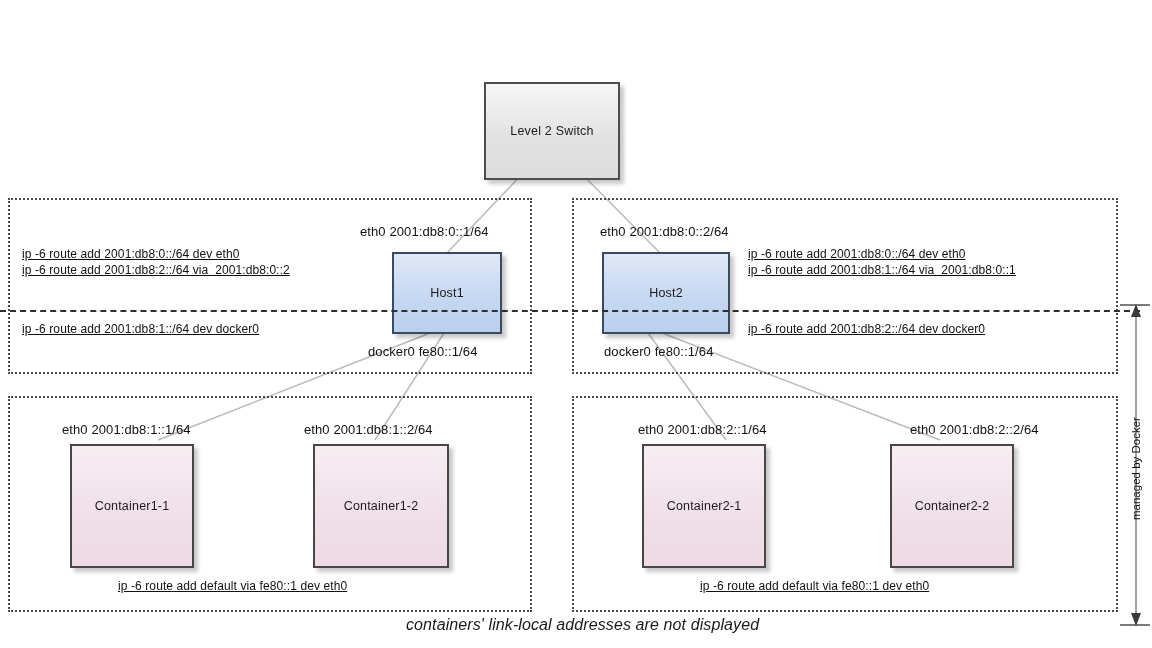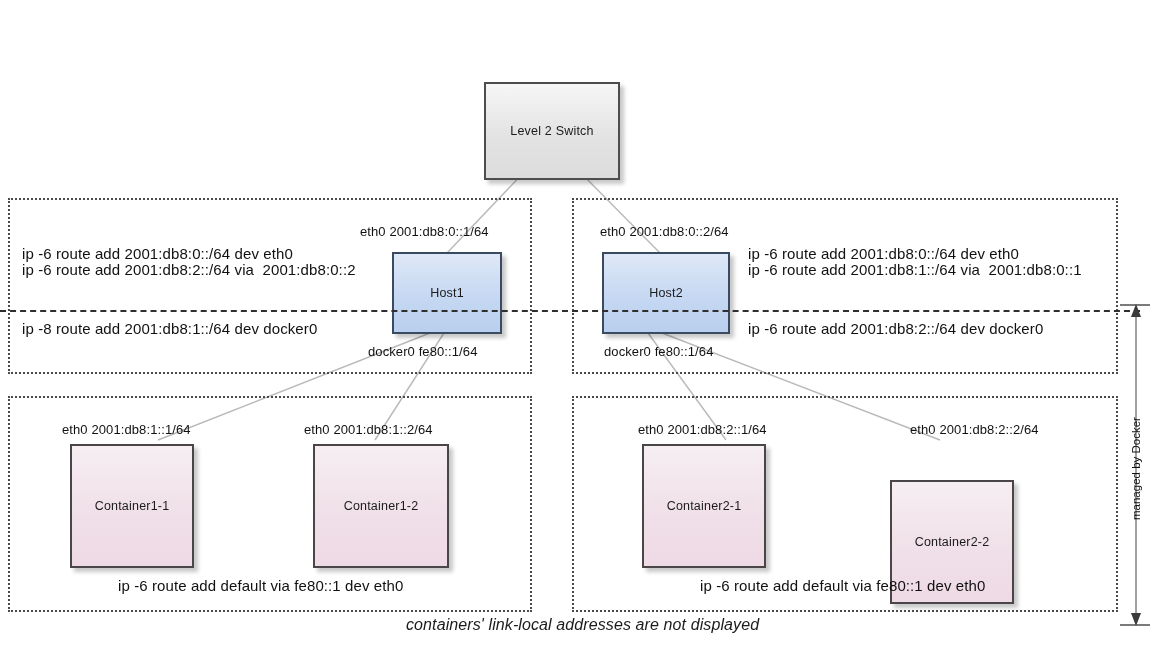--- a/index.html
+++ b/index.html
@@ -33,22 +33,22 @@
   .node.container{
     border:2px solid #4a4547;
     background:linear-gradient(180deg,#f6eef2 0%,#f0dfe8 60%,#eedae4 100%);
   }
 
   .lbl{
     position:absolute;font-size:13px;color:#111;white-space:nowrap;
     letter-spacing:.1px;
   }
   .cmd{
-    position:absolute;font-size:15px;color:#111;white-space:pre;
-    line-height:16px;letter-spacing:.1px;
+    position:absolute;font-size:12px;color:#111;white-space:pre;
+    line-height:16px;letter-spacing:.1px;text-decoration:underline;
   }
 
   .hline{
     position:absolute;height:0;border-top:2px dashed #2f2f2f;
   }
 
   .vlabel{
     position:absolute;font-size:11.5px;color:#111;white-space:nowrap;
     transform:rotate(-90deg);transform-origin:left top;
   }
@@ -88,21 +88,21 @@
 
   <div class="node host" style="left:392px;top:252px;width:110px;height:82px;">
     <span>Host1</span>
   </div>
 
   <div class="lbl" style="left:368px;top:344px;">docker0 fe80::1/64</div>
 
   <div class="cmd" style="left:22px;top:246px;">ip -6 route add 2001:db8:0::/64 dev eth0
 ip -6 route add 2001:db8:2::/64 via  2001:db8:0::2</div>
 
-  <div class="cmd" style="left:22px;top:321px;">ip -8 route add 2001:db8:1::/64 dev docker0</div>
+  <div class="cmd" style="left:22px;top:321px;">ip -6 route add 2001:db8:1::/64 dev docker0</div>
 
   <div class="region" style="left:572px;top:198px;width:542px;height:172px;"></div>
 
   <div class="lbl" style="left:600px;top:224px;">eth0 2001:db8:0::2/64</div>
 
   <div class="node host" style="left:602px;top:252px;width:128px;height:82px;">
     <span>Host2</span>
   </div>
 
   <div class="lbl" style="left:604px;top:344px;">docker0 fe80::1/64</div>
@@ -129,21 +129,21 @@
   <div class="cmd" style="left:118px;top:578px;">ip -6 route add default via fe80::1 dev eth0</div>
 
   <div class="region" style="left:572px;top:396px;width:542px;height:212px;"></div>
 
   <div class="lbl" style="left:638px;top:422px;">eth0 2001:db8:2::1/64</div>
   <div class="node container" style="left:642px;top:444px;width:124px;height:124px;">
     <span>Container2-1</span>
   </div>
 
   <div class="lbl" style="left:886px;top:422px;margin-left:24px;">eth0 2001:db8:2::2/64</div>
-  <div class="node container" style="left:890px;top:444px;width:124px;height:124px;margin-top:36px;">
+  <div class="node container" style="left:890px;top:444px;width:124px;height:124px;">
     <span>Container2-2</span>
   </div>
 
   <div class="cmd" style="left:700px;top:578px;">ip -6 route add default via fe80::1 dev eth0</div>
 
   <svg width="40" height="330" style="position:absolute;left:1118px;top:300px;" viewBox="0 0 40 330">
     <line x1="2" y1="5" x2="32" y2="5" stroke="#5a5a5a" stroke-width="1.6"></line>
     <line x1="2" y1="325" x2="32" y2="325" stroke="#5a5a5a" stroke-width="1.6"></line>
     <line x1="18" y1="12" x2="18" y2="318" stroke="#8a8a8a" stroke-width="1.6"></line>
     <polygon points="18,4 13,17 23,17" fill="#3a3a3a"></polygon>

